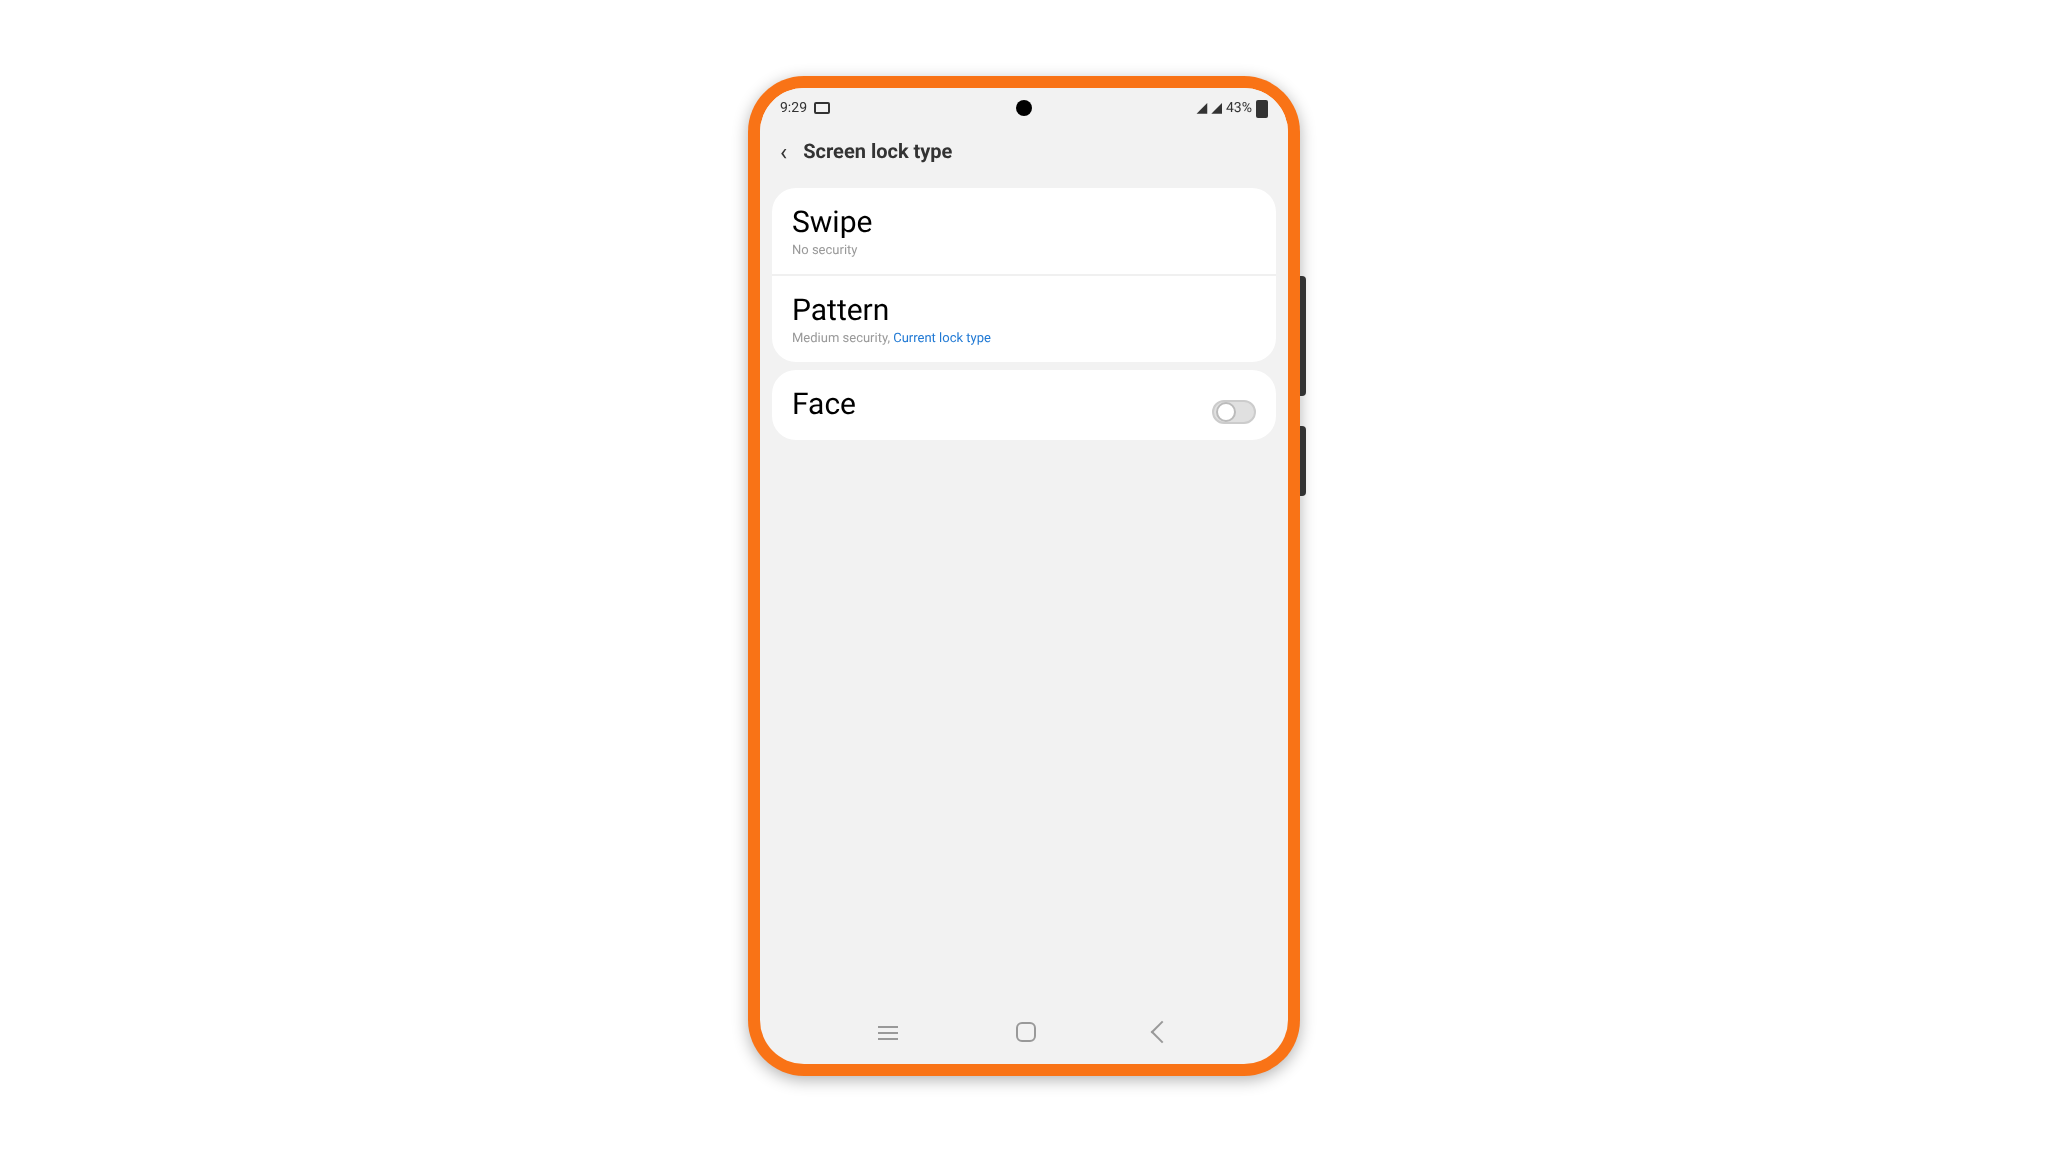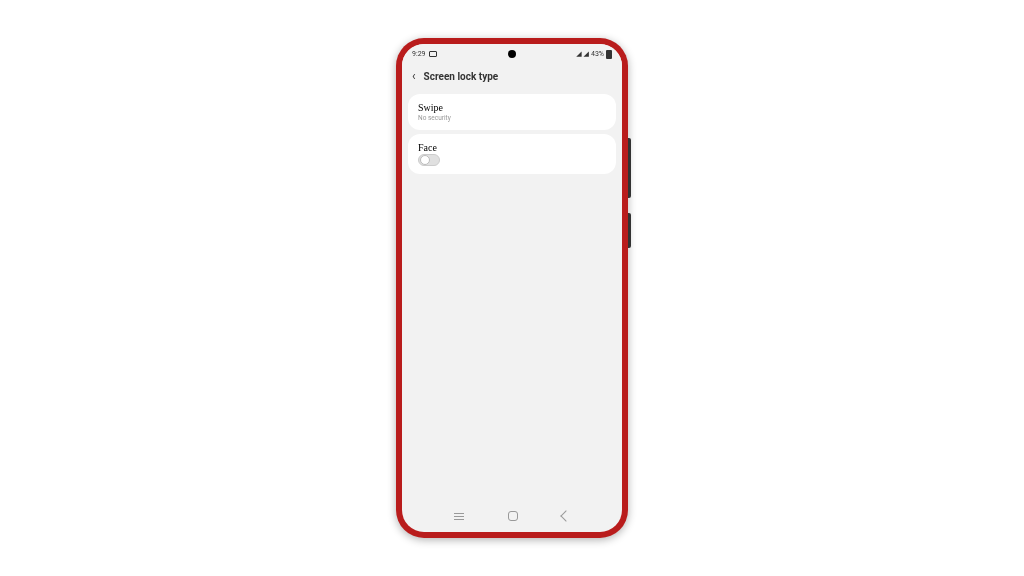--- a/index.html
+++ b/index.html
@@ -6,23 +6,23 @@
     body {
       width: 1024px;
       height: 576px;
       background: #fff;
       display: flex;
       justify-content: center;
       align-items: center;
       font-family: -apple-system, BlinkMacSystemFont, 'Segoe UI', Roboto, sans-serif;
     }
     .phone-frame {
-      width: 232px;
+      width: 276px;
       height: 500px;
-      background: #b91c1c;
+      background: #f97316;
       border-radius: 28px;
       padding: 6px;
       position: relative;
       box-shadow: 0 2px 8px rgba(0,0,0,0.3);
     }
     .phone-buttons-right {
       position: absolute;
       right: -3px;
       top: 100px;
       width: 3px;
@@ -96,43 +96,41 @@
       overflow: hidden;
       margin-bottom: 4px;
     }
     .list-item {
       padding: 8px 10px;
       border-bottom: 1px solid #f0f0f0;
       position: relative;
     }
     .list-item:last-child { border-bottom: none; }
     .item-title {
-      font-size: 10px;
+      font-size: 15px;
       color: #000;
       margin-bottom: 1px;
-      font-family: Liberation Serif, serif;
     }
     .item-sub {
       font-size: 6.5px;
       color: #999;
     }
     .item-sub .current {
       color: #2079d4;
     }
     .section-label {
       font-size: 7px;
       color: #888;
       padding: 8px 10px 6px;
       background: #f2f2f2;
     }
     .toggle-row {
       display: flex;
       justify-content: space-between;
-      align-items: flex-start;
-      flex-direction: column;
+      align-items: flex-end;
     }
     .toggle {
       width: 22px;
       height: 12px;
       border-radius: 6px;
       background: #e0e0e0;
       border: 1px solid #ccc;
       position: relative;
     }
     .toggle::after {
@@ -242,20 +240,24 @@
       <span class="back-btn">‹</span>
       <span class="header-title">Screen lock type</span>
     </div>
 
     <div class="content">
       <div class="card">
         <div class="list-item">
           <div class="item-title">Swipe</div>
           <div class="item-sub">No security</div>
         </div>
+        <div class="list-item">
+          <div class="item-title">Pattern</div>
+          <div class="item-sub"><span>Medium security, </span><span class="current">Current lock type</span></div>
+        </div>
       </div>
 
 
       <div class="card">
         <div class="list-item toggle-row">
           <div>
             <div class="item-title">Face</div>
           </div>
           <div class="toggle"></div>
         </div>

